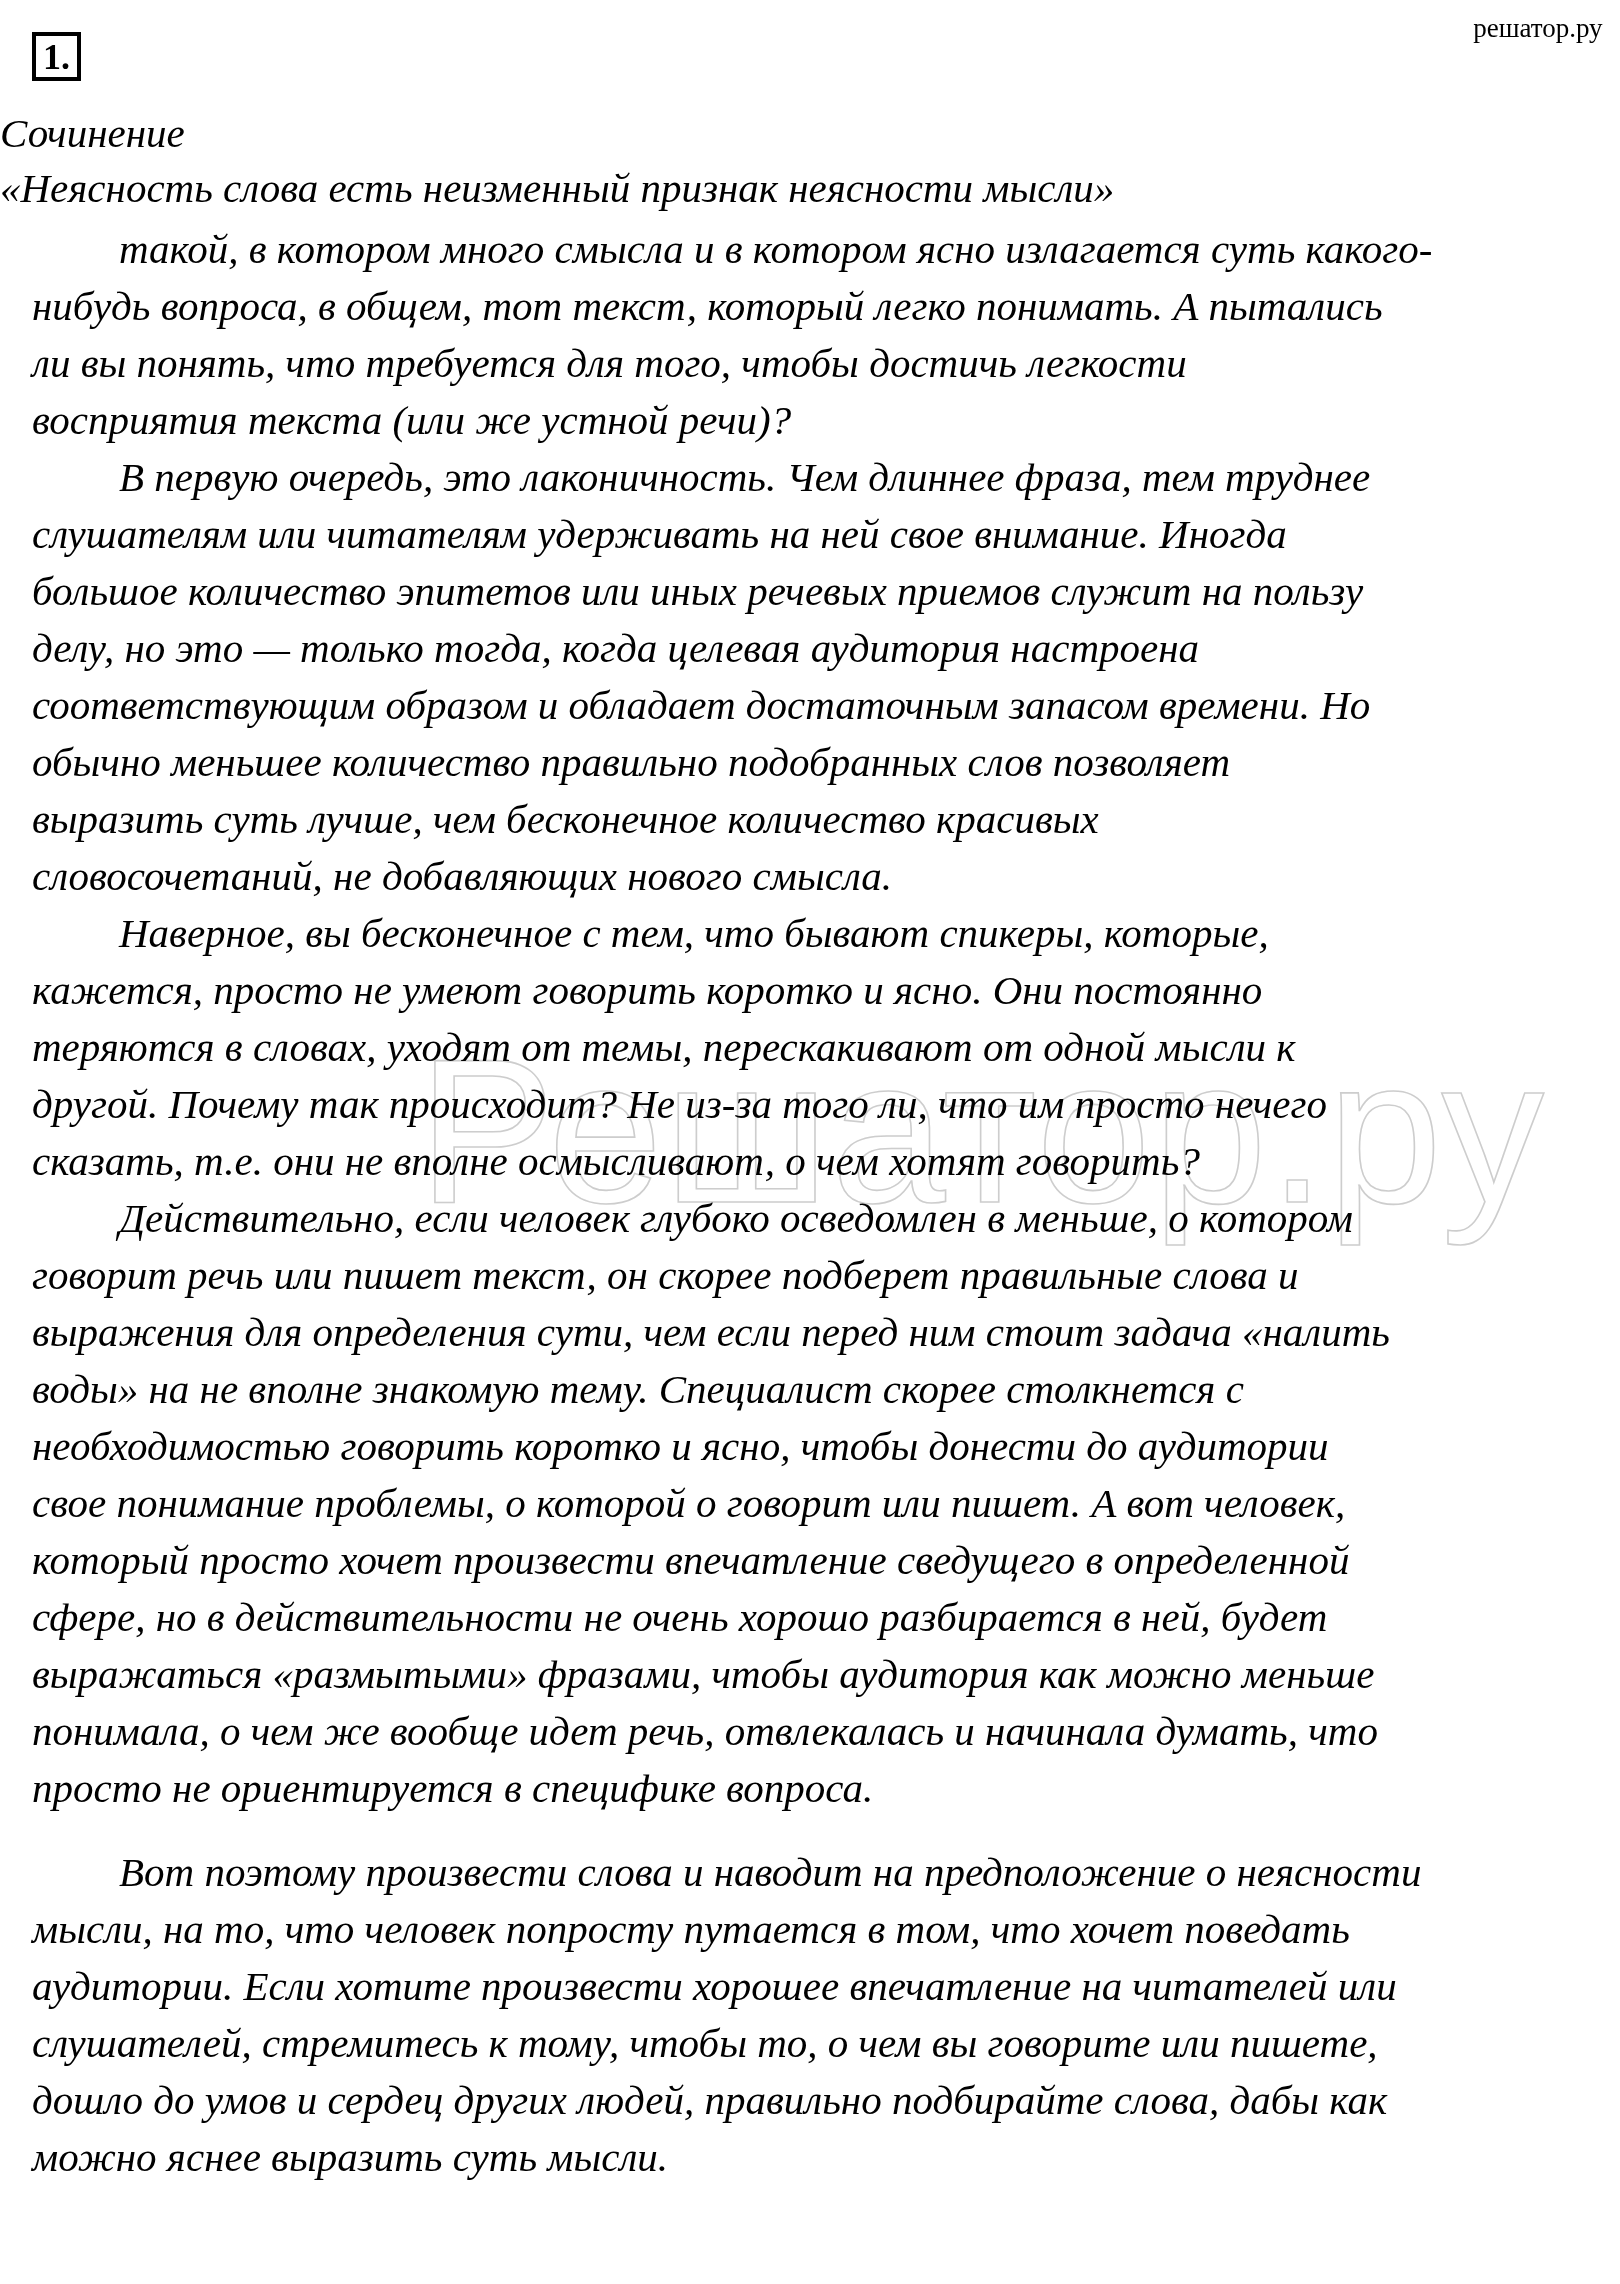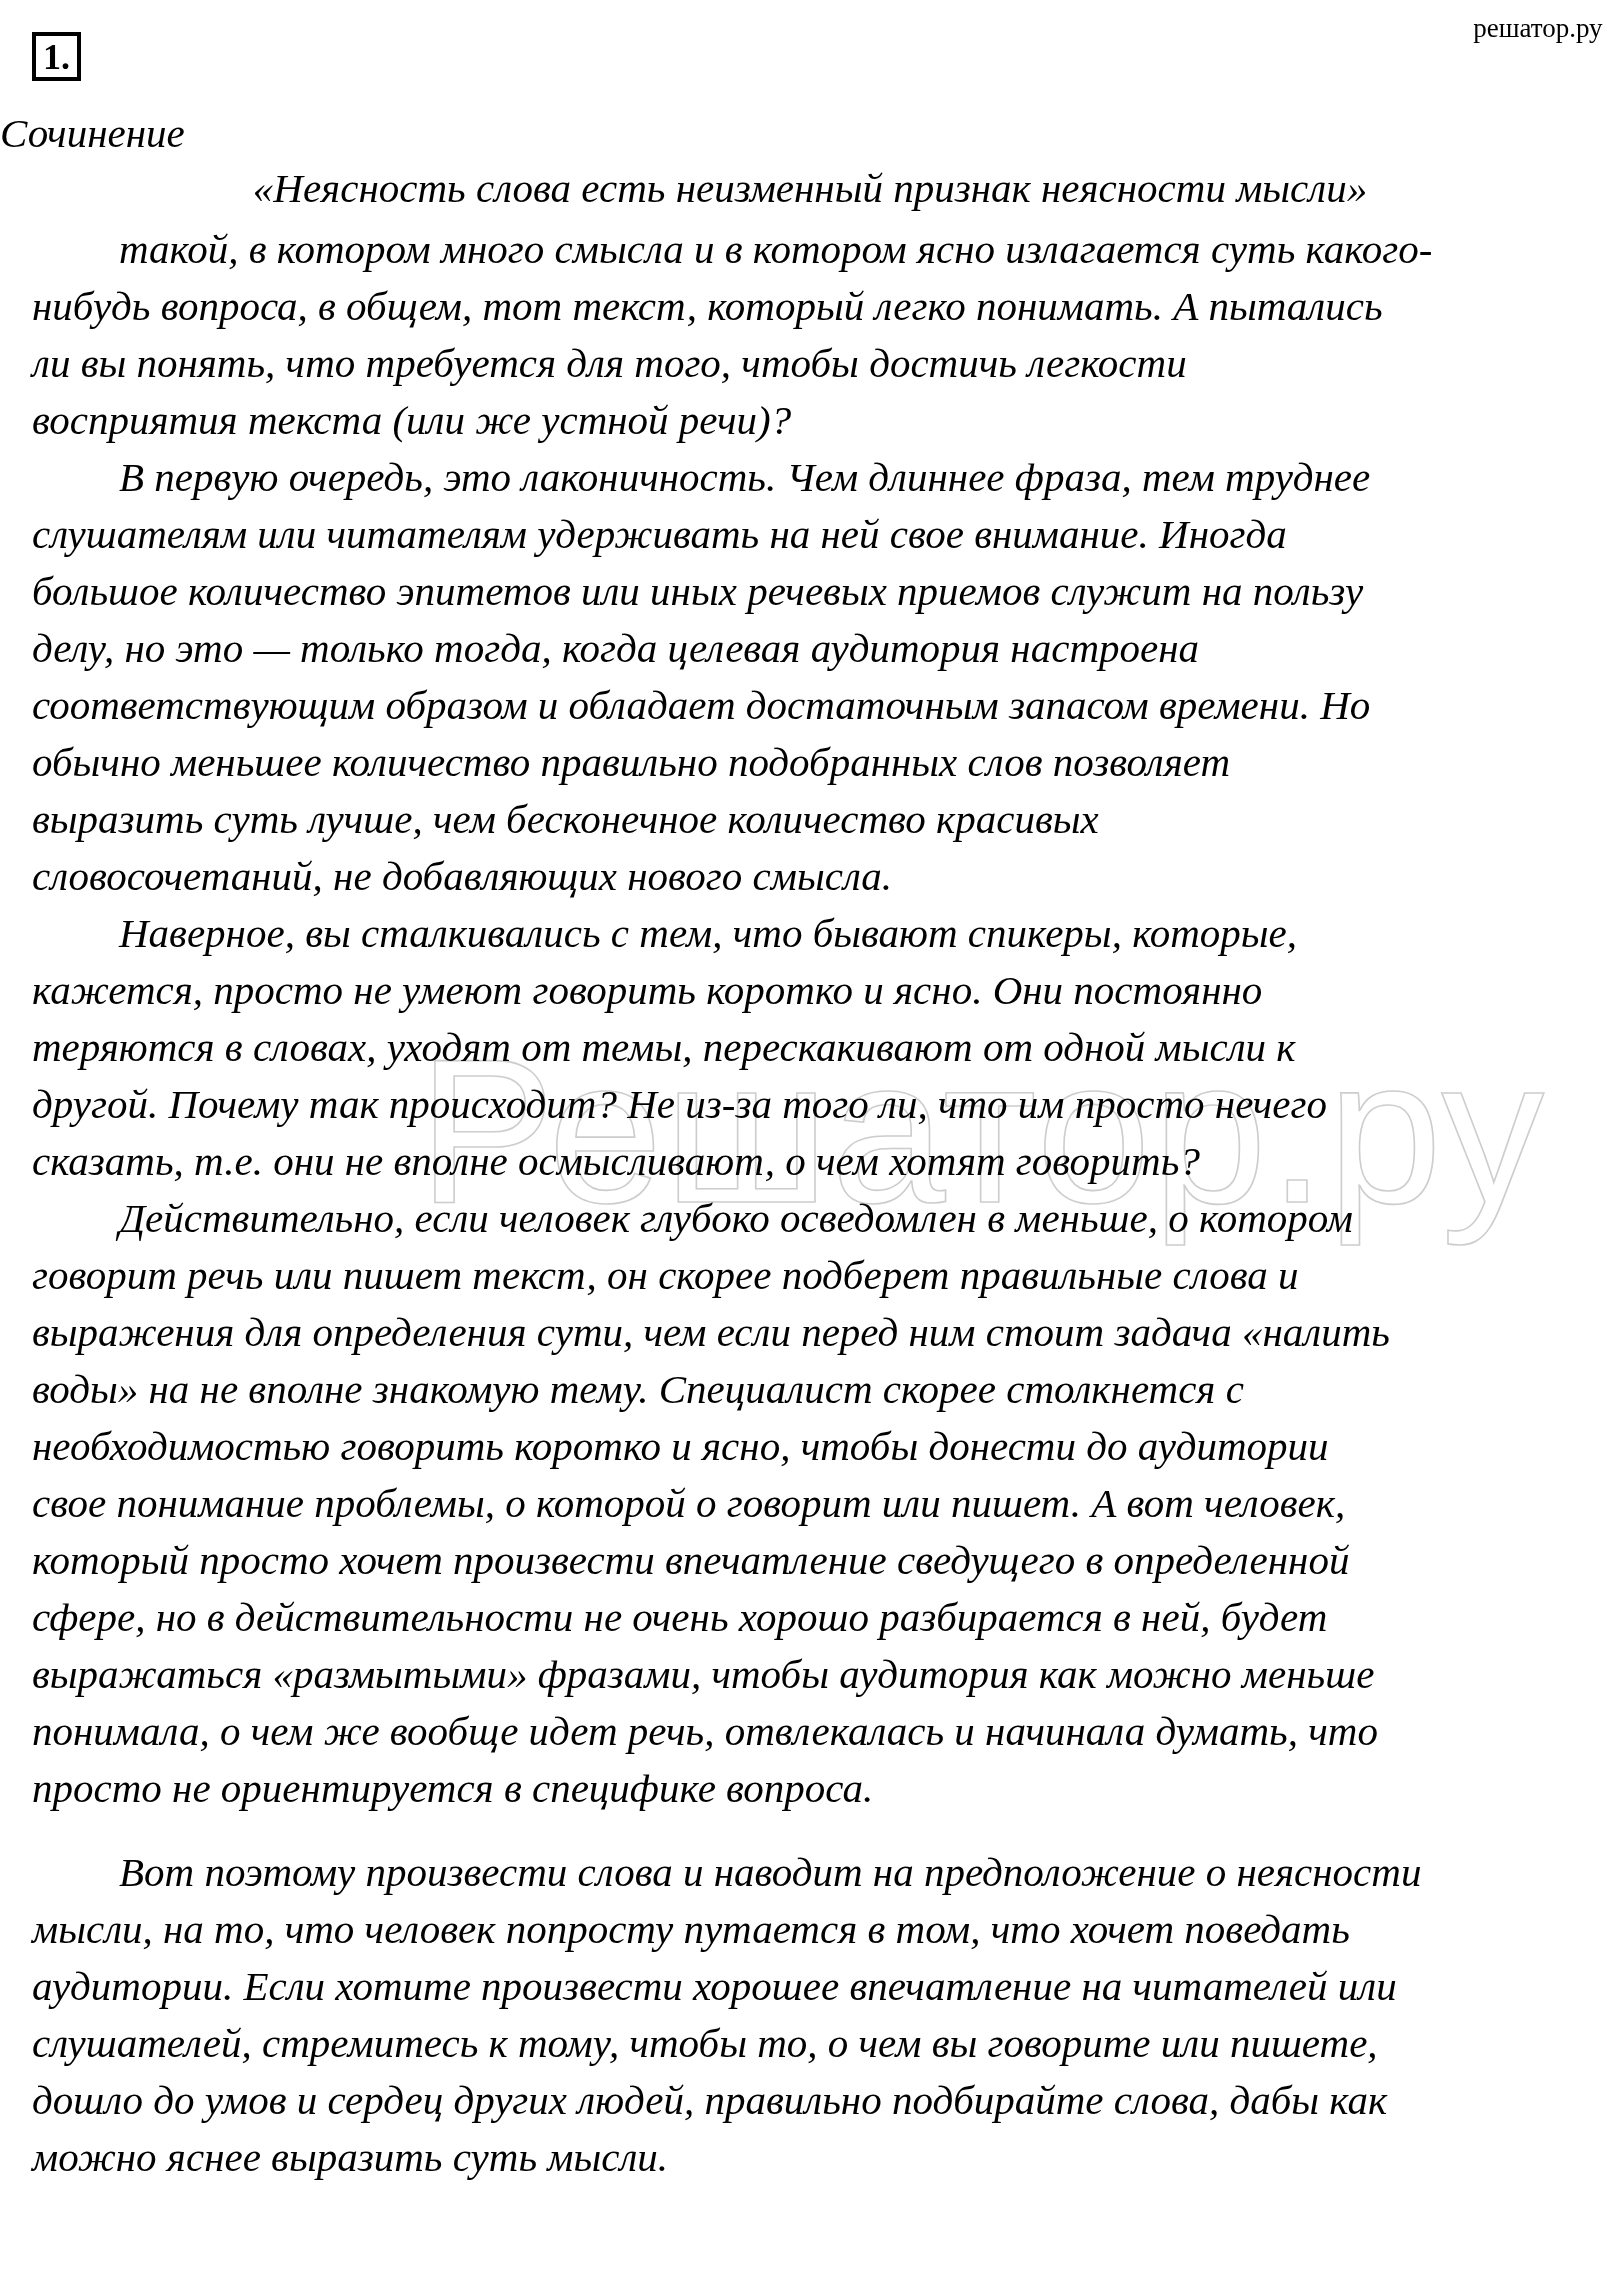--- a/index.html
+++ b/index.html
@@ -46,21 +46,20 @@
       text-align: left;
       font-style: italic;
       font-size: 41px;
       line-height: 51px;
     }
     .epigraph {
       position: absolute;
       left: 0;
       right: 0;
       top: 163px;
-      text-align: center;
       font-style: italic;
       font-size: 41px;
       line-height: 51px;
     }
     .essay {
       position: absolute;
       left: 32px;
       top: 221px;
       width: 1566px;
       font-style: italic;
@@ -123,21 +122,21 @@
     <span class="ln">В первую очередь, это лаконичность.  Чем длиннее фраза, тем труднее</span>
     <span class="ln">слушателям или читателям удерживать на ней свое внимание. Иногда</span>
     <span class="ln">большое количество эпитетов или иных речевых приемов служит на пользу</span>
     <span class="ln">делу, но это — только тогда, когда целевая аудитория настроена</span>
     <span class="ln">соответствующим образом и обладает достаточным запасом времени. Но</span>
     <span class="ln">обычно меньшее количество правильно подобранных слов позволяет</span>
     <span class="ln">выразить суть лучше, чем бесконечное количество красивых</span>
     <span class="ln">словосочетаний, не добавляющих нового смысла.</span>
   </p>
   <p>
-    <span class="ln">Наверное, вы сталкивались с тем, что бывают спикеры, которые,</span>
+    <span class="ln">Наверное, вы бесконечное с тем, что бывают спикеры, которые,</span>
     <span class="ln">кажется, просто не умеют говорить коротко и ясно. Они постоянно</span>
     <span class="ln">теряются в словах, уходят от темы, перескакивают от одной мысли к</span>
     <span class="ln">другой. Почему так происходит? Не из-за того ли, что им просто нечего</span>
     <span class="ln">сказать, т.е. они не вполне осмысливают, о чем хотят говорить?</span>
   </p>
   <p>
     <span class="ln">Действительно, если человек глубоко осведомлен в меньше, о котором</span>
     <span class="ln">говорит речь или пишет текст, он скорее подберет правильные слова и</span>
     <span class="ln">выражения для определения сути, чем если перед ним стоит задача «налить</span>
     <span class="ln">воды» на не вполне знакомую тему. Специалист скорее столкнется с</span>

